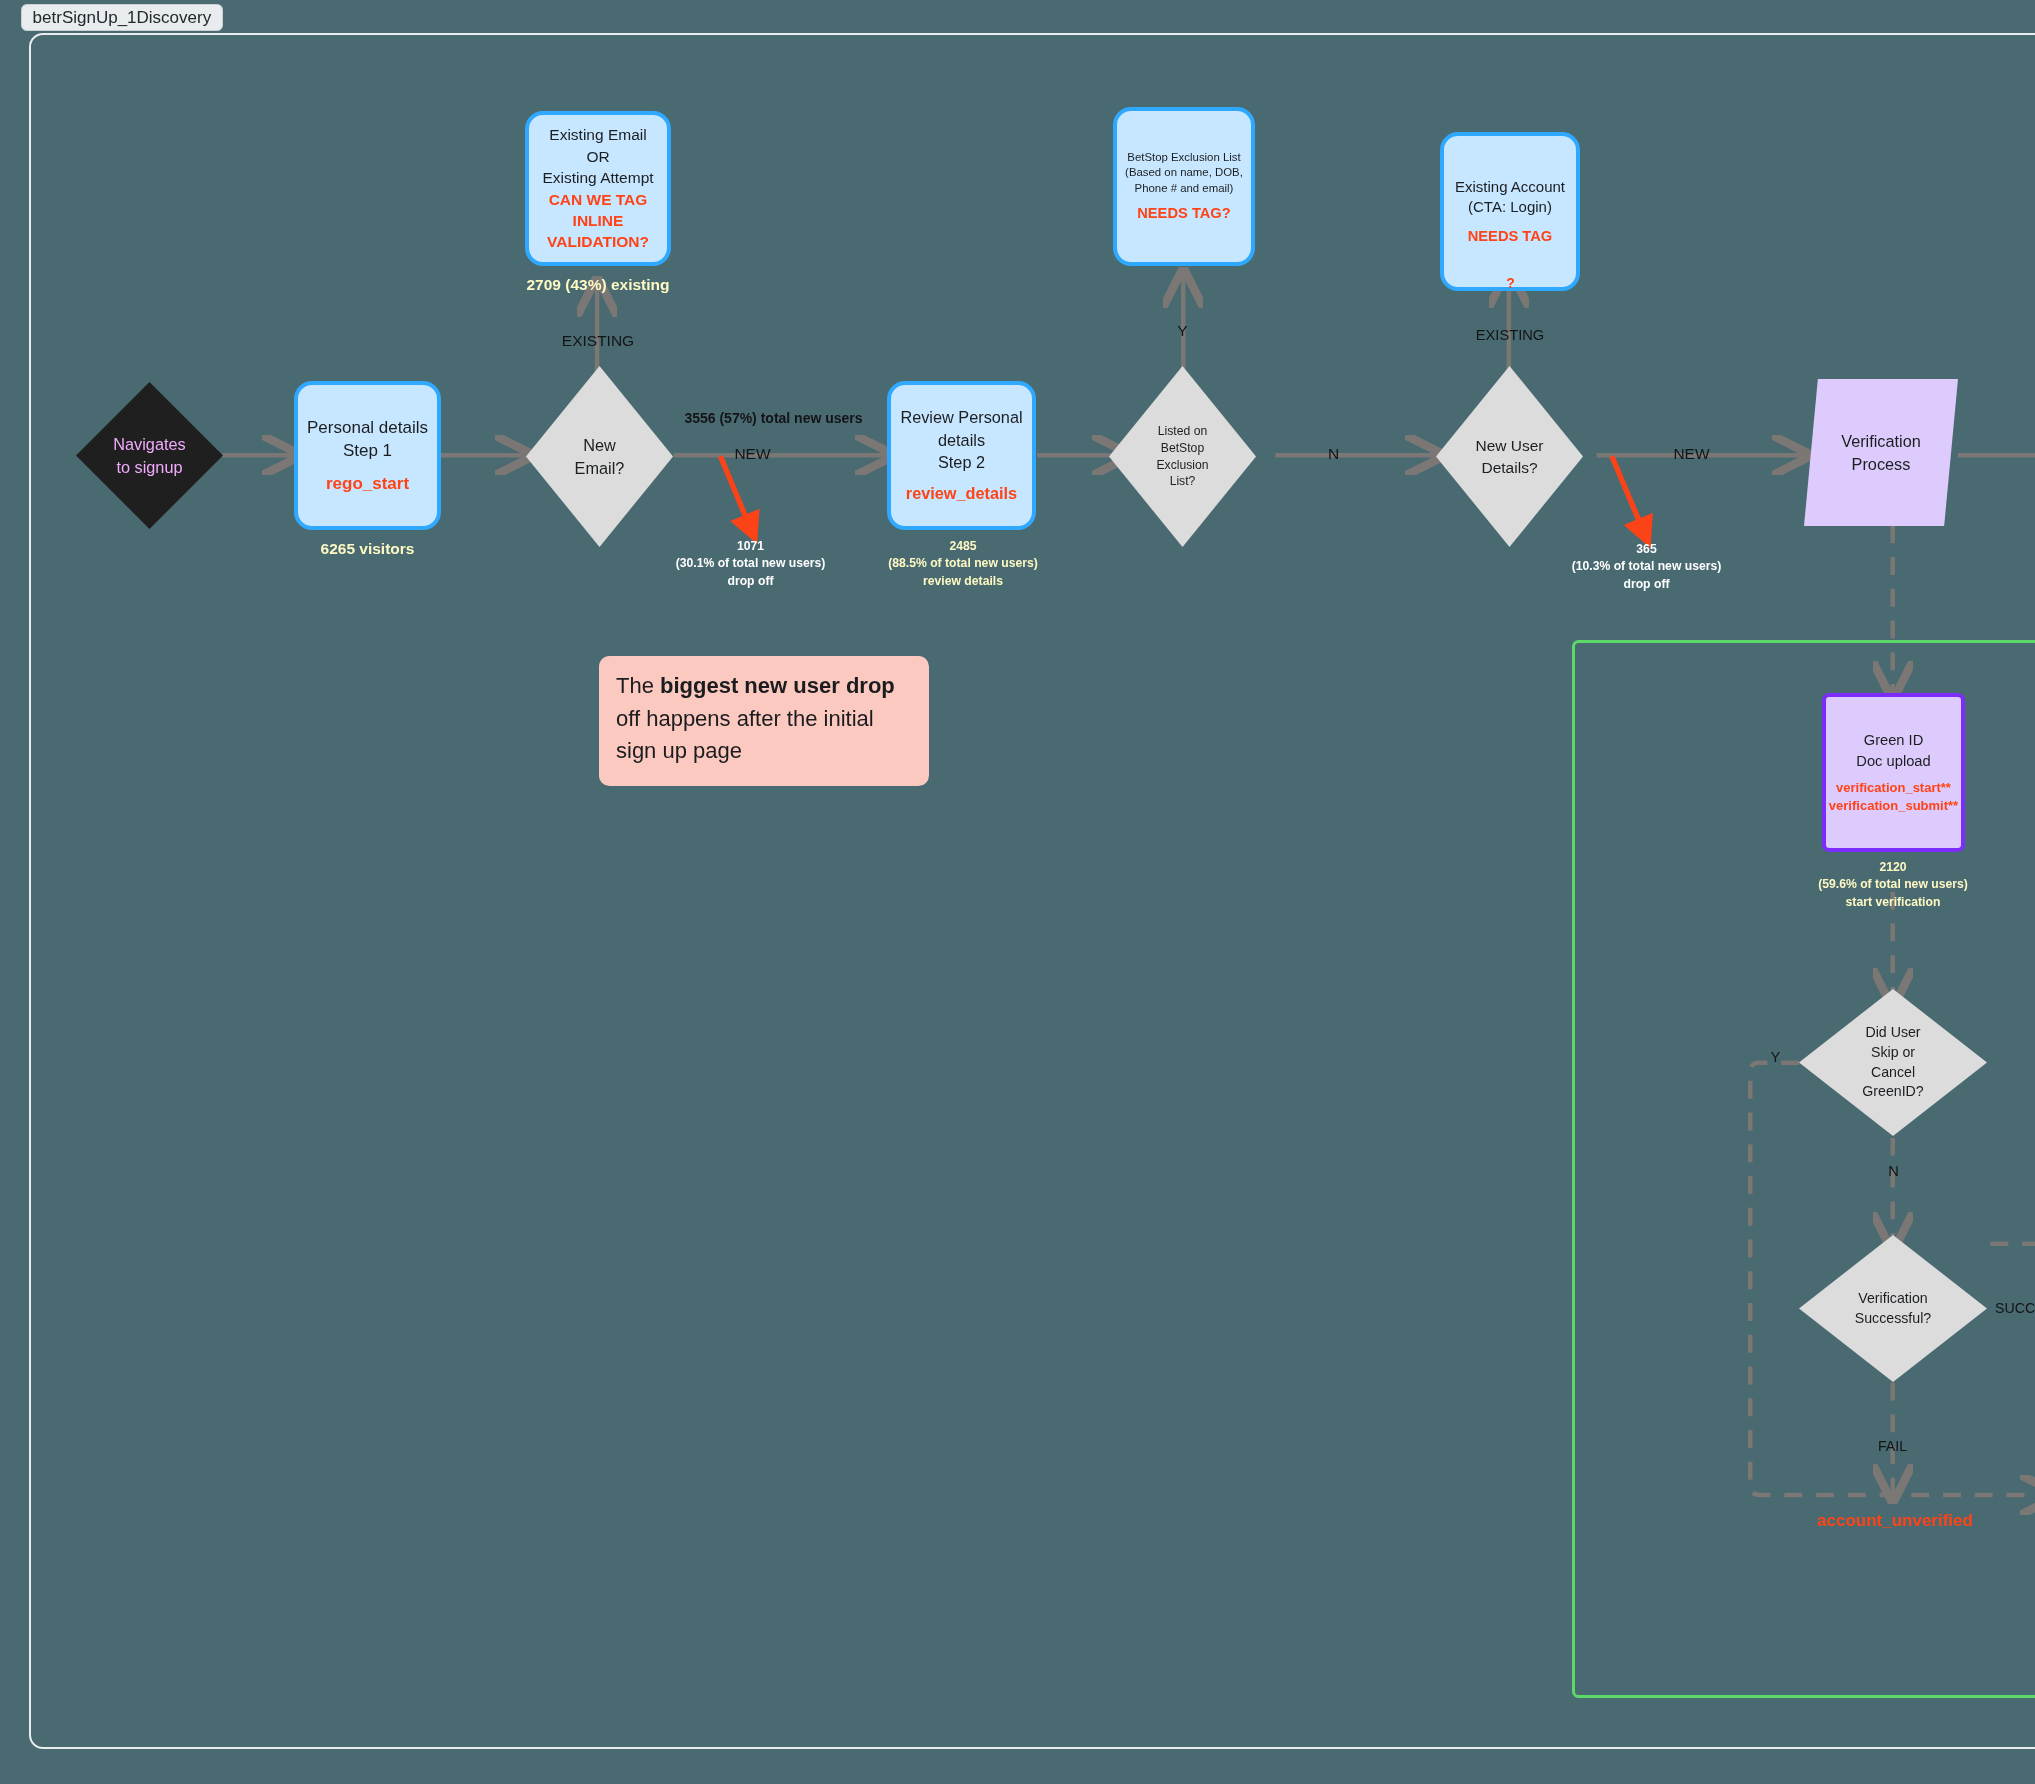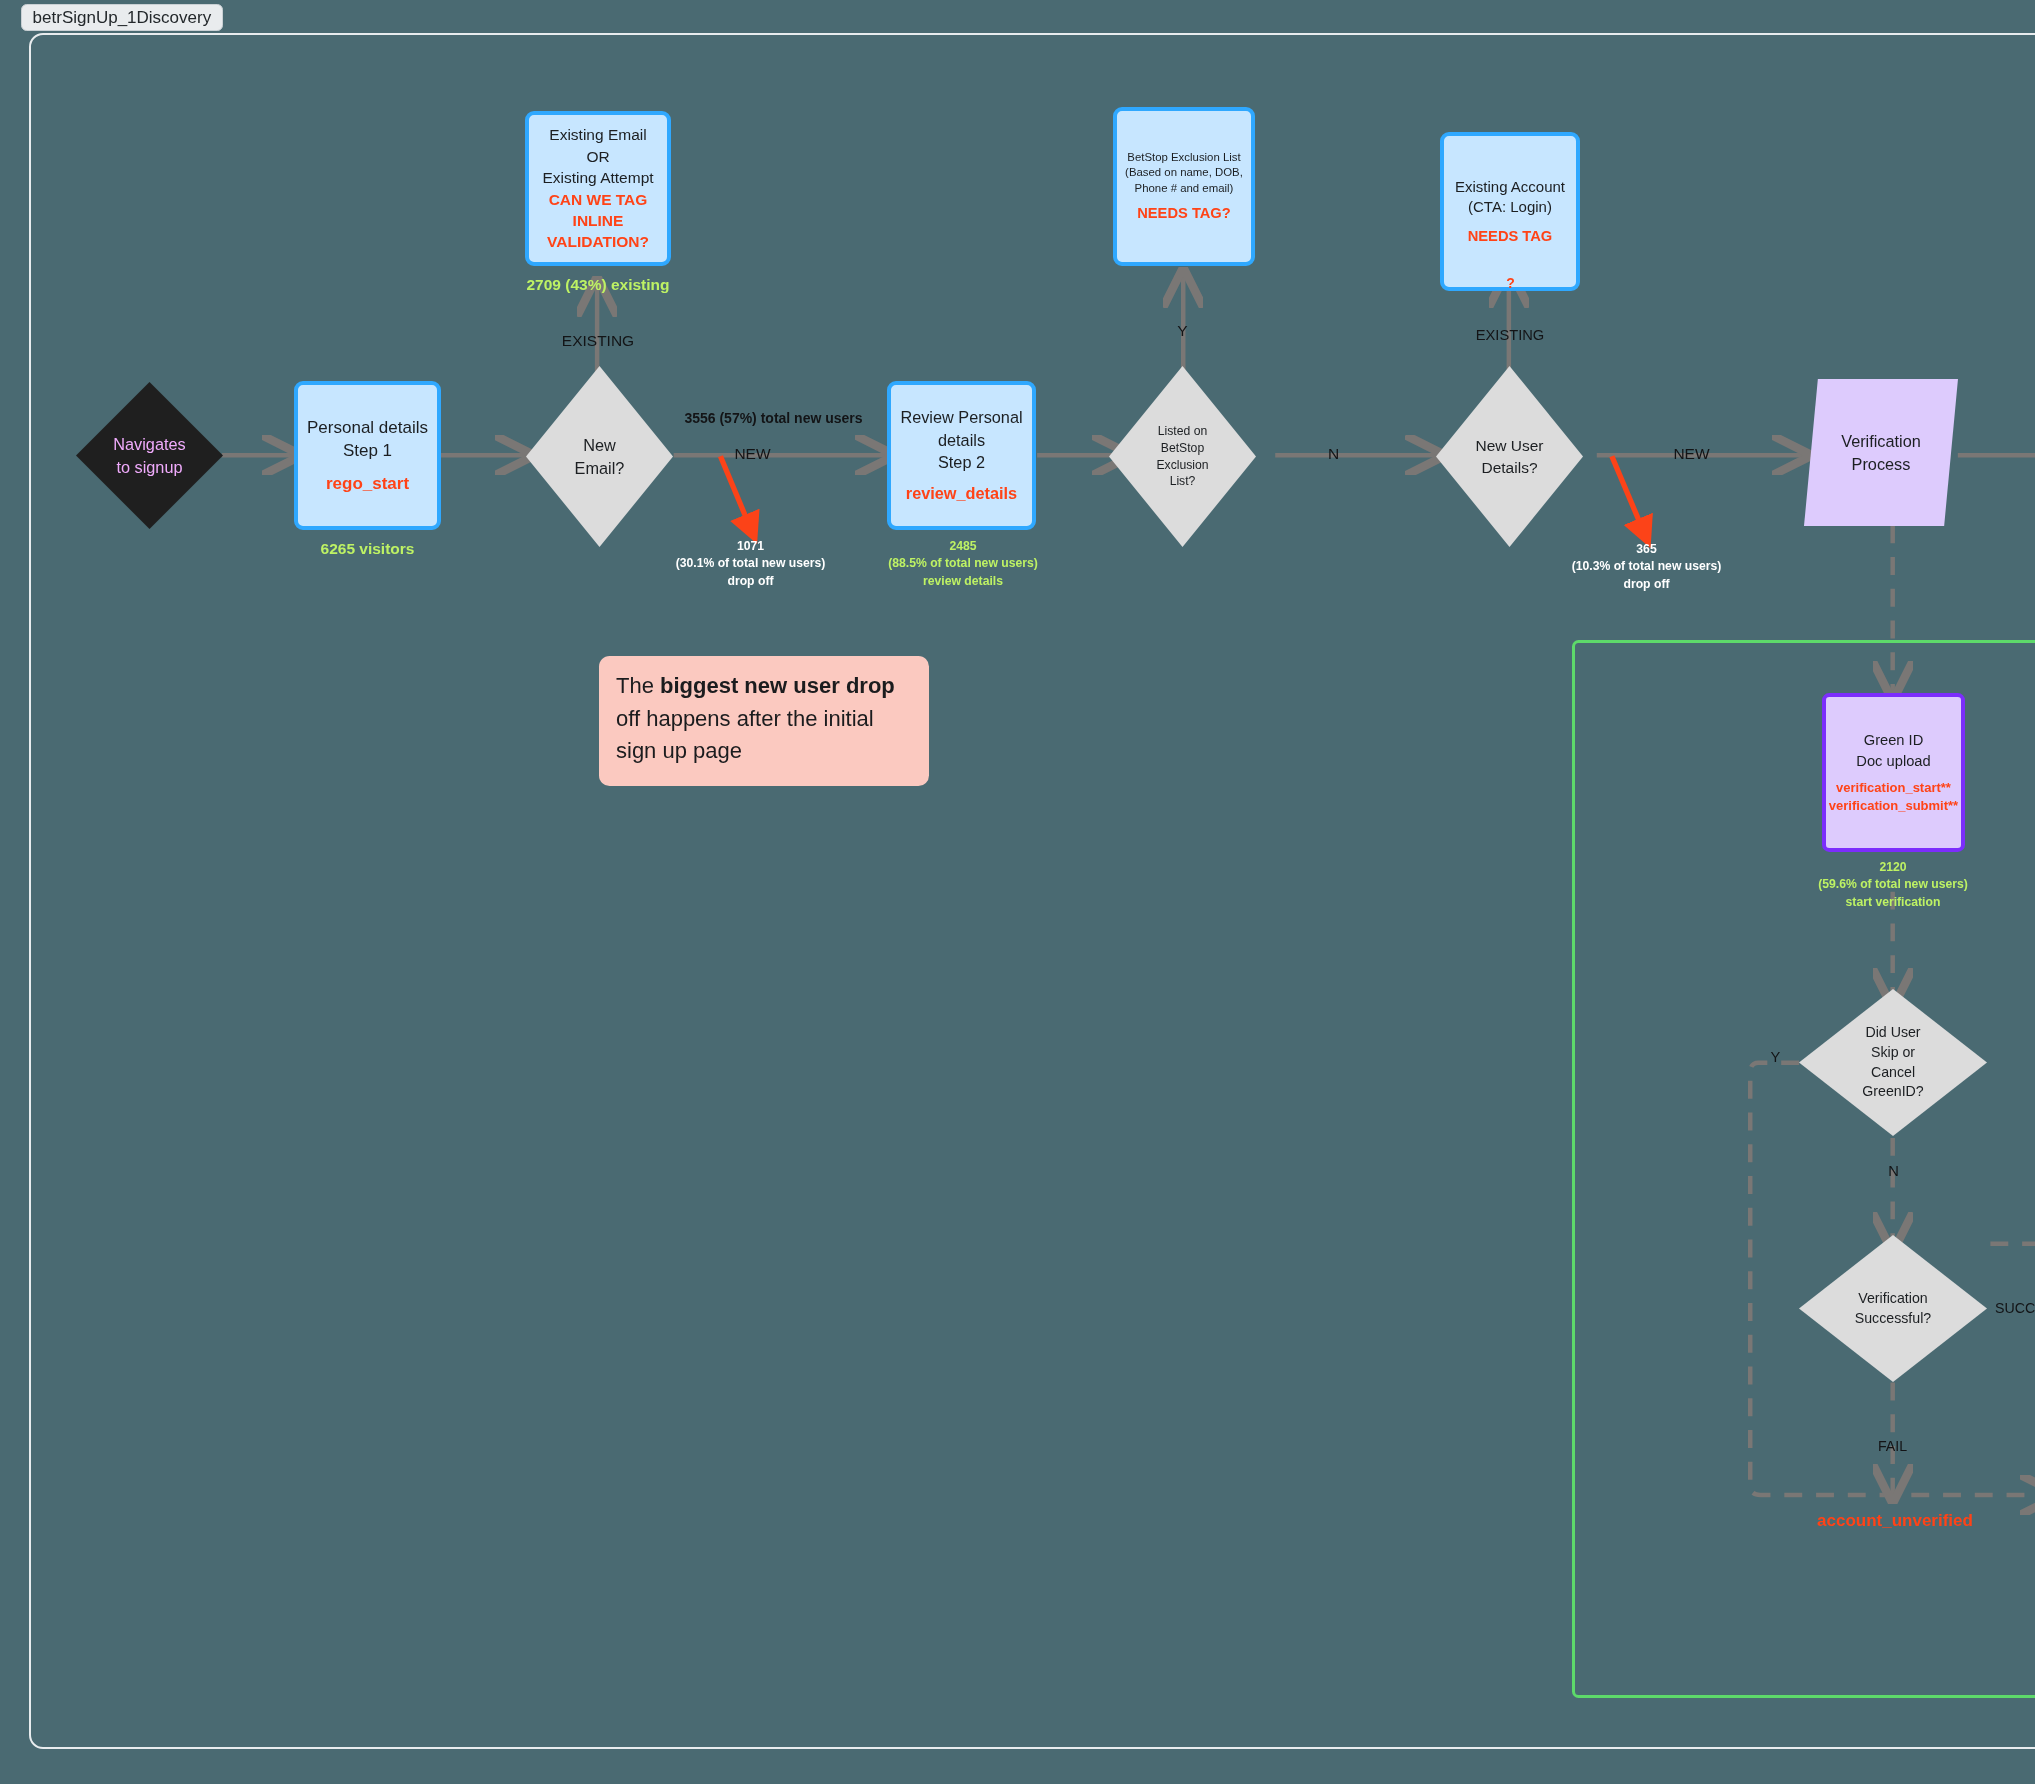--- a/index.html
+++ b/index.html
@@ -21,21 +21,21 @@
     position:absolute; left:21px; top:4.1px;
     background:#e9ecee; color:#23282b;
     border:0.8px solid #c9d0d4; border-radius:5.7px;
     padding:4.1px 10.6px; font-size:17px; line-height:1;
     white-space:nowrap;
   }
   
   .node{ position:absolute; display:flex; flex-direction:column;
          align-items:center; justify-content:center; text-align:center; }
   .rect{
-    background:#c7e6ff; border:4.5px solid #2fa8ff; border-radius:9px;
+    background:#c7e6ff; border:4.5px solid #2fa8ff; border-radius:18px;
     color:#1c1f22;
   }
   .rect-purple{
     background:#ddcbfd; border:4.5px solid #7c2dfc; border-radius:7.3px;
     color:#1c1f22;
   }
   .para{
     background:#ddcbfd; border:0; color:#1c1f22;
     
     clip-path: polygon(9% 0, 100% 0, 91% 100%, 0 100%);
@@ -47,21 +47,21 @@
   .diamond-black{
     background:#1f1f1f; color:#f0abfc;
     clip-path: polygon(50% 0, 100% 50%, 50% 100%, 0 50%);
   }
   .nt{ display:block; line-height:1.38; }
   .tag{ color:#ff4317; font-weight:bold; display:block; line-height:1.38; }
   .gap{ height:.55em; }
 
   
   .caption{
-    position:absolute; text-align:center; color:#bef264;
+    position:absolute; text-align:center; color:#fef9c3;
     font-weight:bold; line-height:1.42; white-space:nowrap;
   }
   .caption.red{ color:#ffffff; }
 
   
   .elabel{
     position:absolute; color:#131416; font-weight:bold; line-height:1.3;
     white-space:nowrap; text-align:center;
   }
   .elabel.red{ color:#ff4317; }

